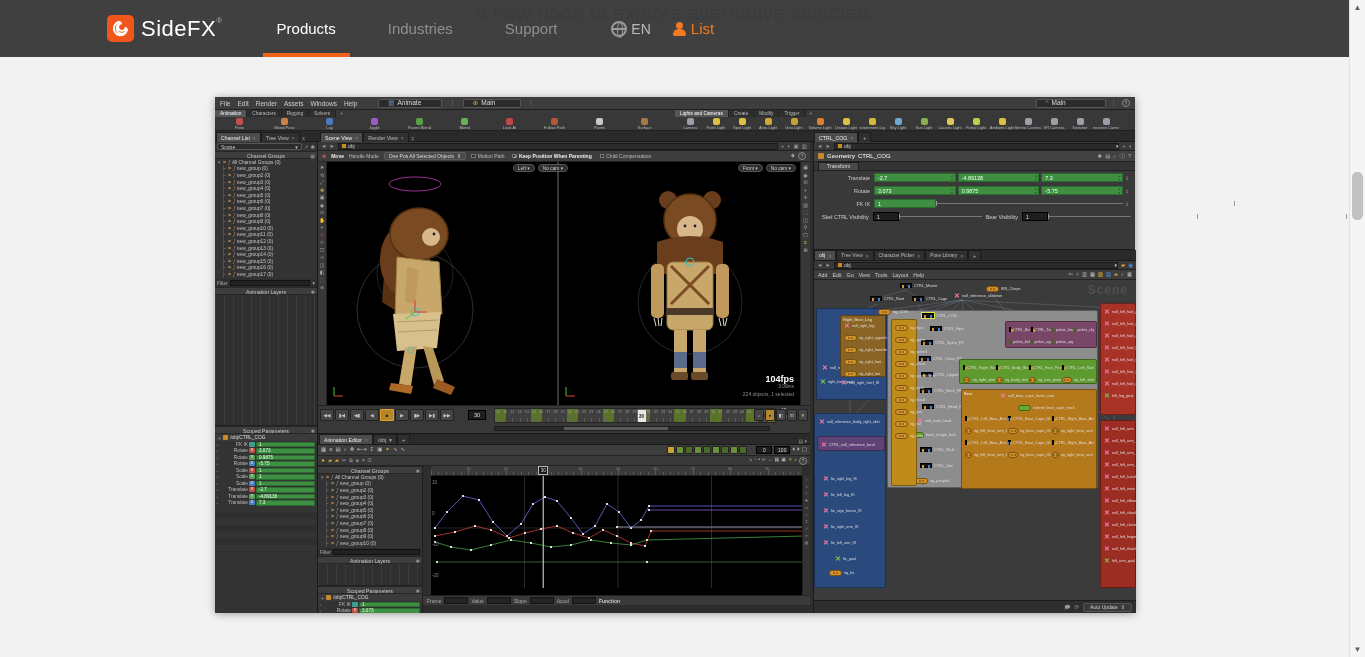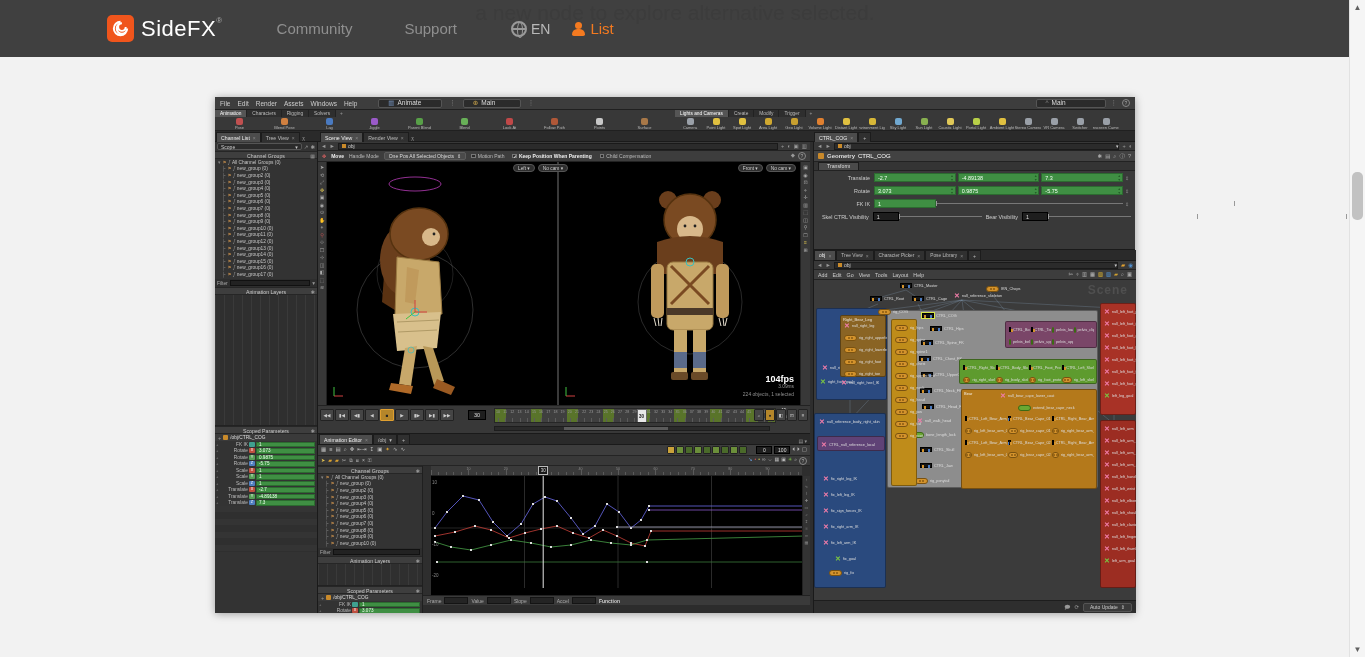--- a/index.html
+++ b/index.html
@@ -184,21 +184,22 @@
 <div id="site-header">
   <div class="brand">
     <span class="brand-mark">
       <svg width="19" height="19" viewBox="0 0 20 20">
           <path d="M10 3 a7 7 0 1 0 7 7 a5.5 5.5 0 1 1 -5.5 -5.5 a4 4 0 1 0 4 4" fill="none" stroke="#fff" stroke-width="2.1"></path>
         </svg>
     </span>
     <span class="brand-text"><span>SideFX</span><span class="brand-reg">®</span></span>
   </div>
   <div class="nav" id="main-nav">
-      <div class="nav-item">Community</div>
+      <div class="nav-item active">Products</div>
+      <div class="nav-item">Industries</div>
       <div class="nav-item">Support</div>
     </div>
   <div class="lang">
     <span class="globe"></span>
     <span>EN</span>
   </div>
   <div class="login">
     <span class="person"></span>
     <span>List</span>
   </div>

